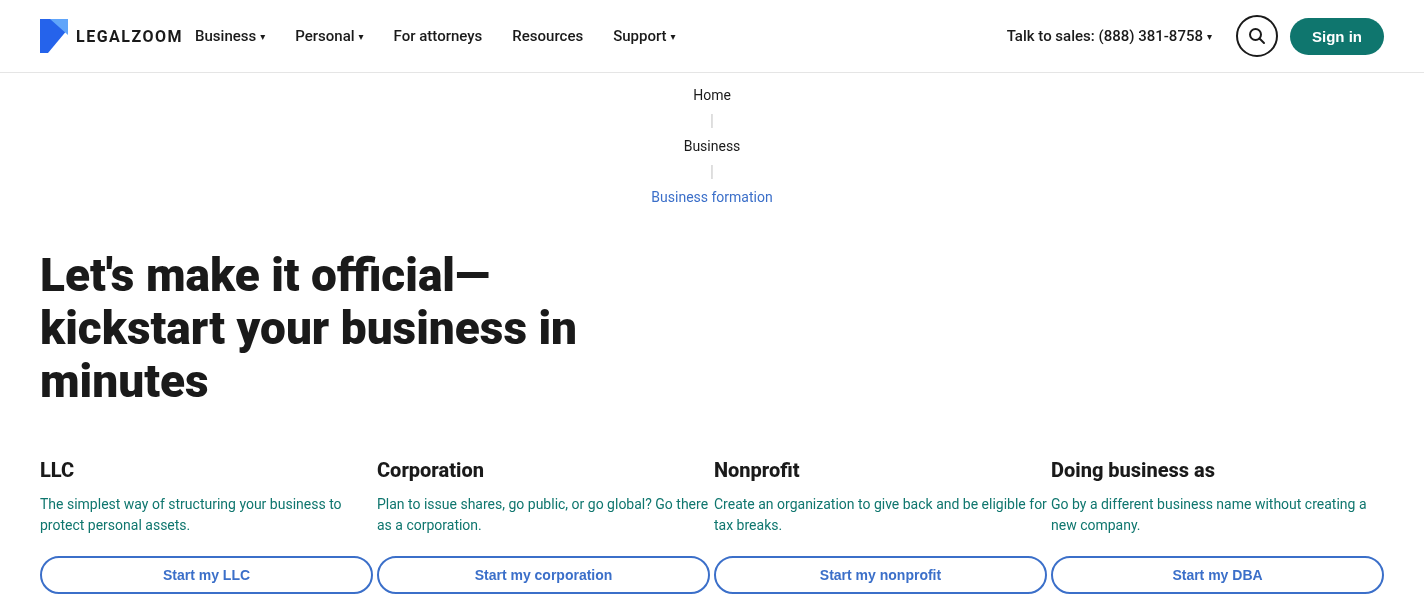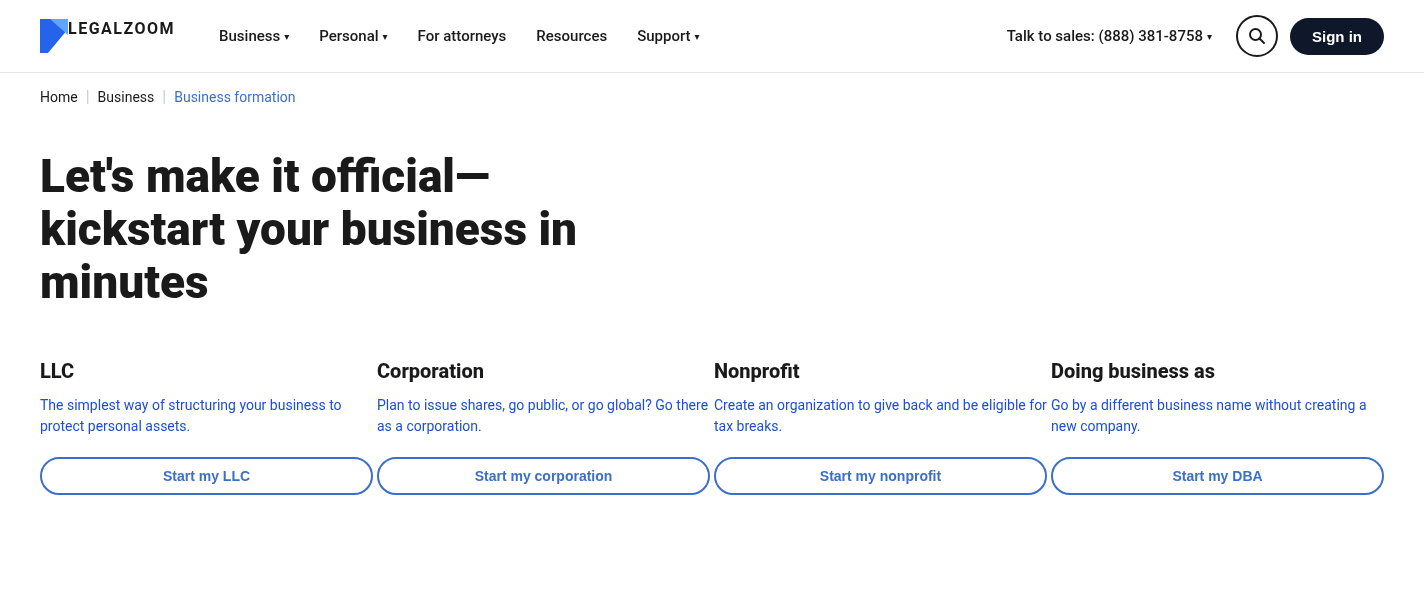--- a/index.html
+++ b/index.html
@@ -19,21 +19,22 @@
       display: flex;
       align-items: center;
       padding: 0 40px;
       height: 73px;
       border-bottom: 1px solid #e5e5e5;
       gap: 0;
     }
 
     .logo-area {
       display: flex;
-      margin-right: 32px;
+      align-items: center;
+      gap: 8px;
       text-decoration: none;
     }
 
     .logo-icon {
       width: 28px;
       height: 34px;
     }
 
     .logo-text {
       font-size: 16px;
@@ -94,39 +95,40 @@
       border-radius: 50%;
       background: #fff;
       cursor: pointer;
       display: flex;
       align-items: center;
       justify-content: center;
       font-size: 18px;
     }
 
     .signin-btn {
-      background: #0f172a;
+      background: #0f766e;
       color: #fff;
       border: none;
       border-radius: 50px;
       padding: 10px 22px;
       font-size: 15px;
       font-weight: 600;
       cursor: pointer;
       white-space: nowrap;
     }
 
     
     .breadcrumb {
       display: flex;
       align-items: center;
       gap: 8px;
       padding: 14px 40px;
       font-size: 14px;
       color: #666;
+      flex-direction: column;
     }
 
     .breadcrumb-sep {
       color: #ccc;
       font-size: 16px;
     }
 
     .breadcrumb-link {
       color: #1a1a1a;
       text-decoration: none;
@@ -165,21 +167,21 @@
     }
 
     .card-title {
       font-size: 20px;
       font-weight: 800;
       color: #1a1a1a;
     }
 
     .card-desc {
       font-size: 14px;
-      color: #1d4ed8;
+      color: #0f766e;
       line-height: 1.5;
       flex: 1;
     }
 
     .card-btn {
       display: inline-block;
       border: 2px solid #3b6fc9;
       border-radius: 50px;
       padding: 9px 20px;
       font-size: 14px;

